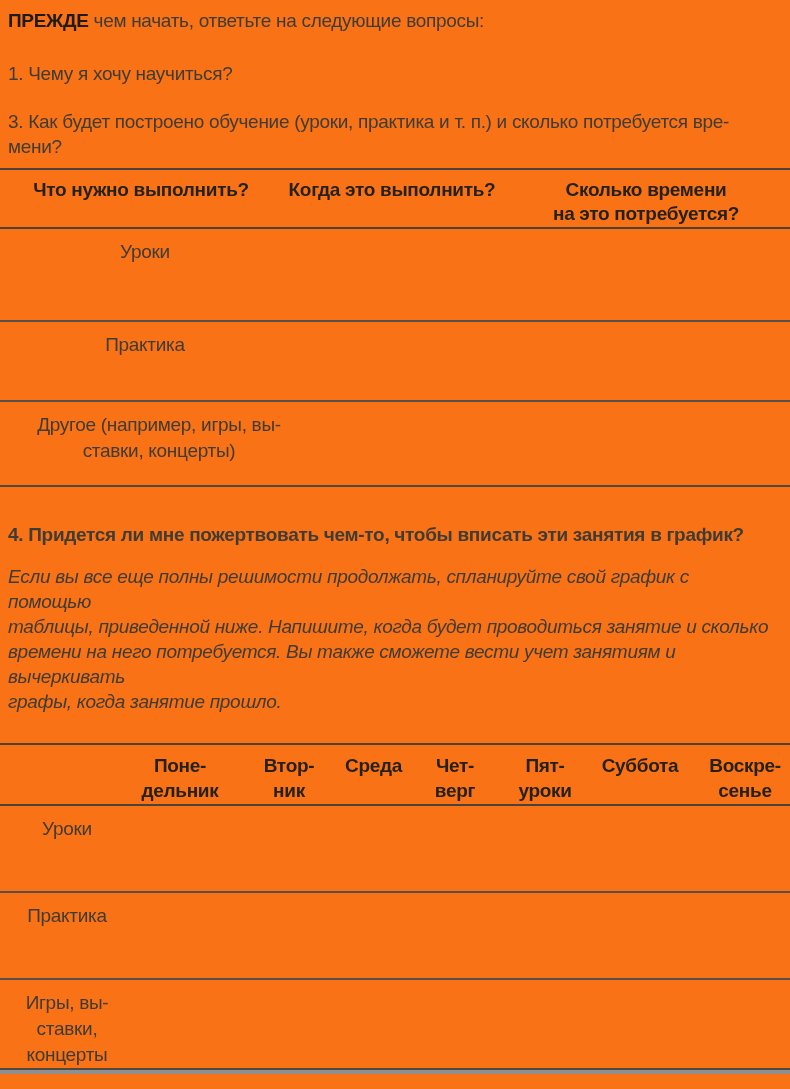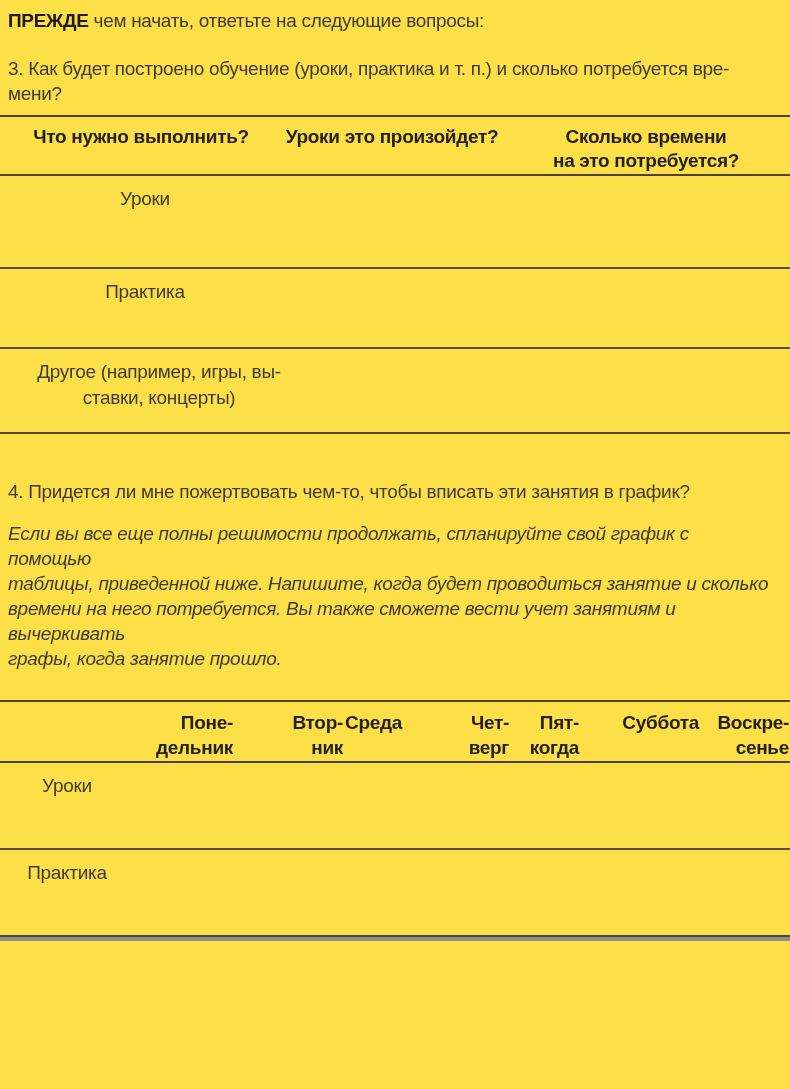--- a/index.html
+++ b/index.html
@@ -1,79 +1,80 @@
 <!DOCTYPE html>
 <html lang="ru"><head>
 <meta charset="utf-8">
 <style>
   html,body{margin:0;padding:0;background:#ffffff;}
   .page{
-    width:790px;height:1089px;background:#fde047;overflow:hidden;
+    width:790px;height:1089px;background:#f97316;overflow:hidden;
     font-family:"Liberation Sans","DejaVu Sans",sans-serif;
     font-size:19px;color:#3f3b35;letter-spacing:-0.3px;
     position:relative;box-sizing:border-box;
   }
   p{margin:0;padding:0 20px 0 8px;line-height:25px;}
   .pre{white-space:pre-line;}
   .b{font-weight:bold;color:#1f1a13;}
   .intro{padding-top:8px;}
   .q1{margin-top:28px;}
   .q2{margin-top:25px;}
   .q3{margin-top:23px;}
-  .q4{margin-top:45px;}
+  .q4{margin-top:35px;font-weight:bold;}
   .para{margin-top:17px;font-style:italic;}
 
   table{border-collapse:collapse;table-layout:fixed;width:790px;}
   th,td{box-sizing:border-box;vertical-align:top;overflow:visible;}
 
   .plan{margin-top:9px;border-top:2px solid #49433b;border-bottom:2px solid #4e483f;}
   .plan thead th{
     border-bottom:2px solid #49433b;height:58px;padding-top:8px;
     font-weight:bold;color:#262118;text-align:center;line-height:24px;
     white-space:pre-line;
   }
   .plan tbody tr+tr td{border-top:2px solid #55504b;}
   .plan tbody tr:nth-child(1) td{height:93px;}
   .plan tbody tr:nth-child(2) td{height:80px;}
   .plan tbody tr:nth-child(3) td{height:85px;padding-left:36px;}
 
   .week{margin-top:29px;border-top:2px solid #49433b;border-bottom:2px solid #4e483f;}
   .week thead th{
     border-bottom:2px solid #49433b;height:60px;padding-top:8px;
-    font-weight:bold;color:#262118;text-align:right;line-height:25px;
+    font-weight:bold;color:#262118;text-align:center;line-height:25px;
     white-space:pre-line;
   }
   .week tbody tr+tr td{border-top:2px solid #55504b;}
   .week tbody tr:nth-child(1) td{height:87px;}
   .week tbody tr:nth-child(2) td{height:87px;}
   .week tbody tr:nth-child(3) td{height:88px;}
 
   .lbl{text-align:center;padding:10px 0 0 8px;line-height:26px;white-space:pre-line;}
   .page-edge{width:790px;height:4px;background:#8f8f8f;}
 </style>
 </head>
 <body>
 
 <div class="page">
 
   <p class="intro"><span class="b">ПРЕЖДЕ</span><span> чем начать, ответьте на следующие вопросы:</span></p>
 
+  <p class="q1">1. Чему я хочу научиться?</p>
   <p class="q3 pre">3. Как будет построено обучение (уроки, практика и т. п.) и сколько потребуется вре-
 мени?</p>
 
   <table class="plan">
     <colgroup>
       <col style="width:282px">
         <col style="width:220px">
         <col style="width:288px">
     </colgroup>
     <thead>
       <tr>
         <th>Что нужно выполнить?</th>
-        <th>Уроки это произойдет?</th>
+        <th>Когда это выполнить?</th>
         <th>Сколько времени
 на это потребуется?</th>
       </tr>
     </thead>
     <tbody>
       <tr>
         <td class="lbl">Уроки</td>
         <td></td>
         <td></td>
       </tr>
@@ -112,21 +113,21 @@
       <tr>
         <th></th>
         <th>Поне-
 дельник</th>
         <th>Втор-
 ник</th>
         <th>Среда</th>
         <th>Чет-
 верг</th>
         <th>Пят-
-когда</th>
+уроки</th>
         <th>Суббота</th>
         <th>Воскре-
 сенье</th>
       </tr>
     </thead>
     <tbody>
       <tr>
         <td class="lbl">Уроки</td>
         <td></td>
         <td></td>
@@ -139,18 +140,30 @@
       <tr>
         <td class="lbl">Практика</td>
         <td></td>
         <td></td>
         <td></td>
         <td></td>
         <td></td>
         <td></td>
         <td></td>
       </tr>
+      <tr>
+        <td class="lbl">Игры, вы-
+ставки,
+концерты</td>
+        <td></td>
+        <td></td>
+        <td></td>
+        <td></td>
+        <td></td>
+        <td></td>
+        <td></td>
+      </tr>
     </tbody>
   </table>
 
   <div class="page-edge"></div>
 
 </div>
 
 </body></html>

